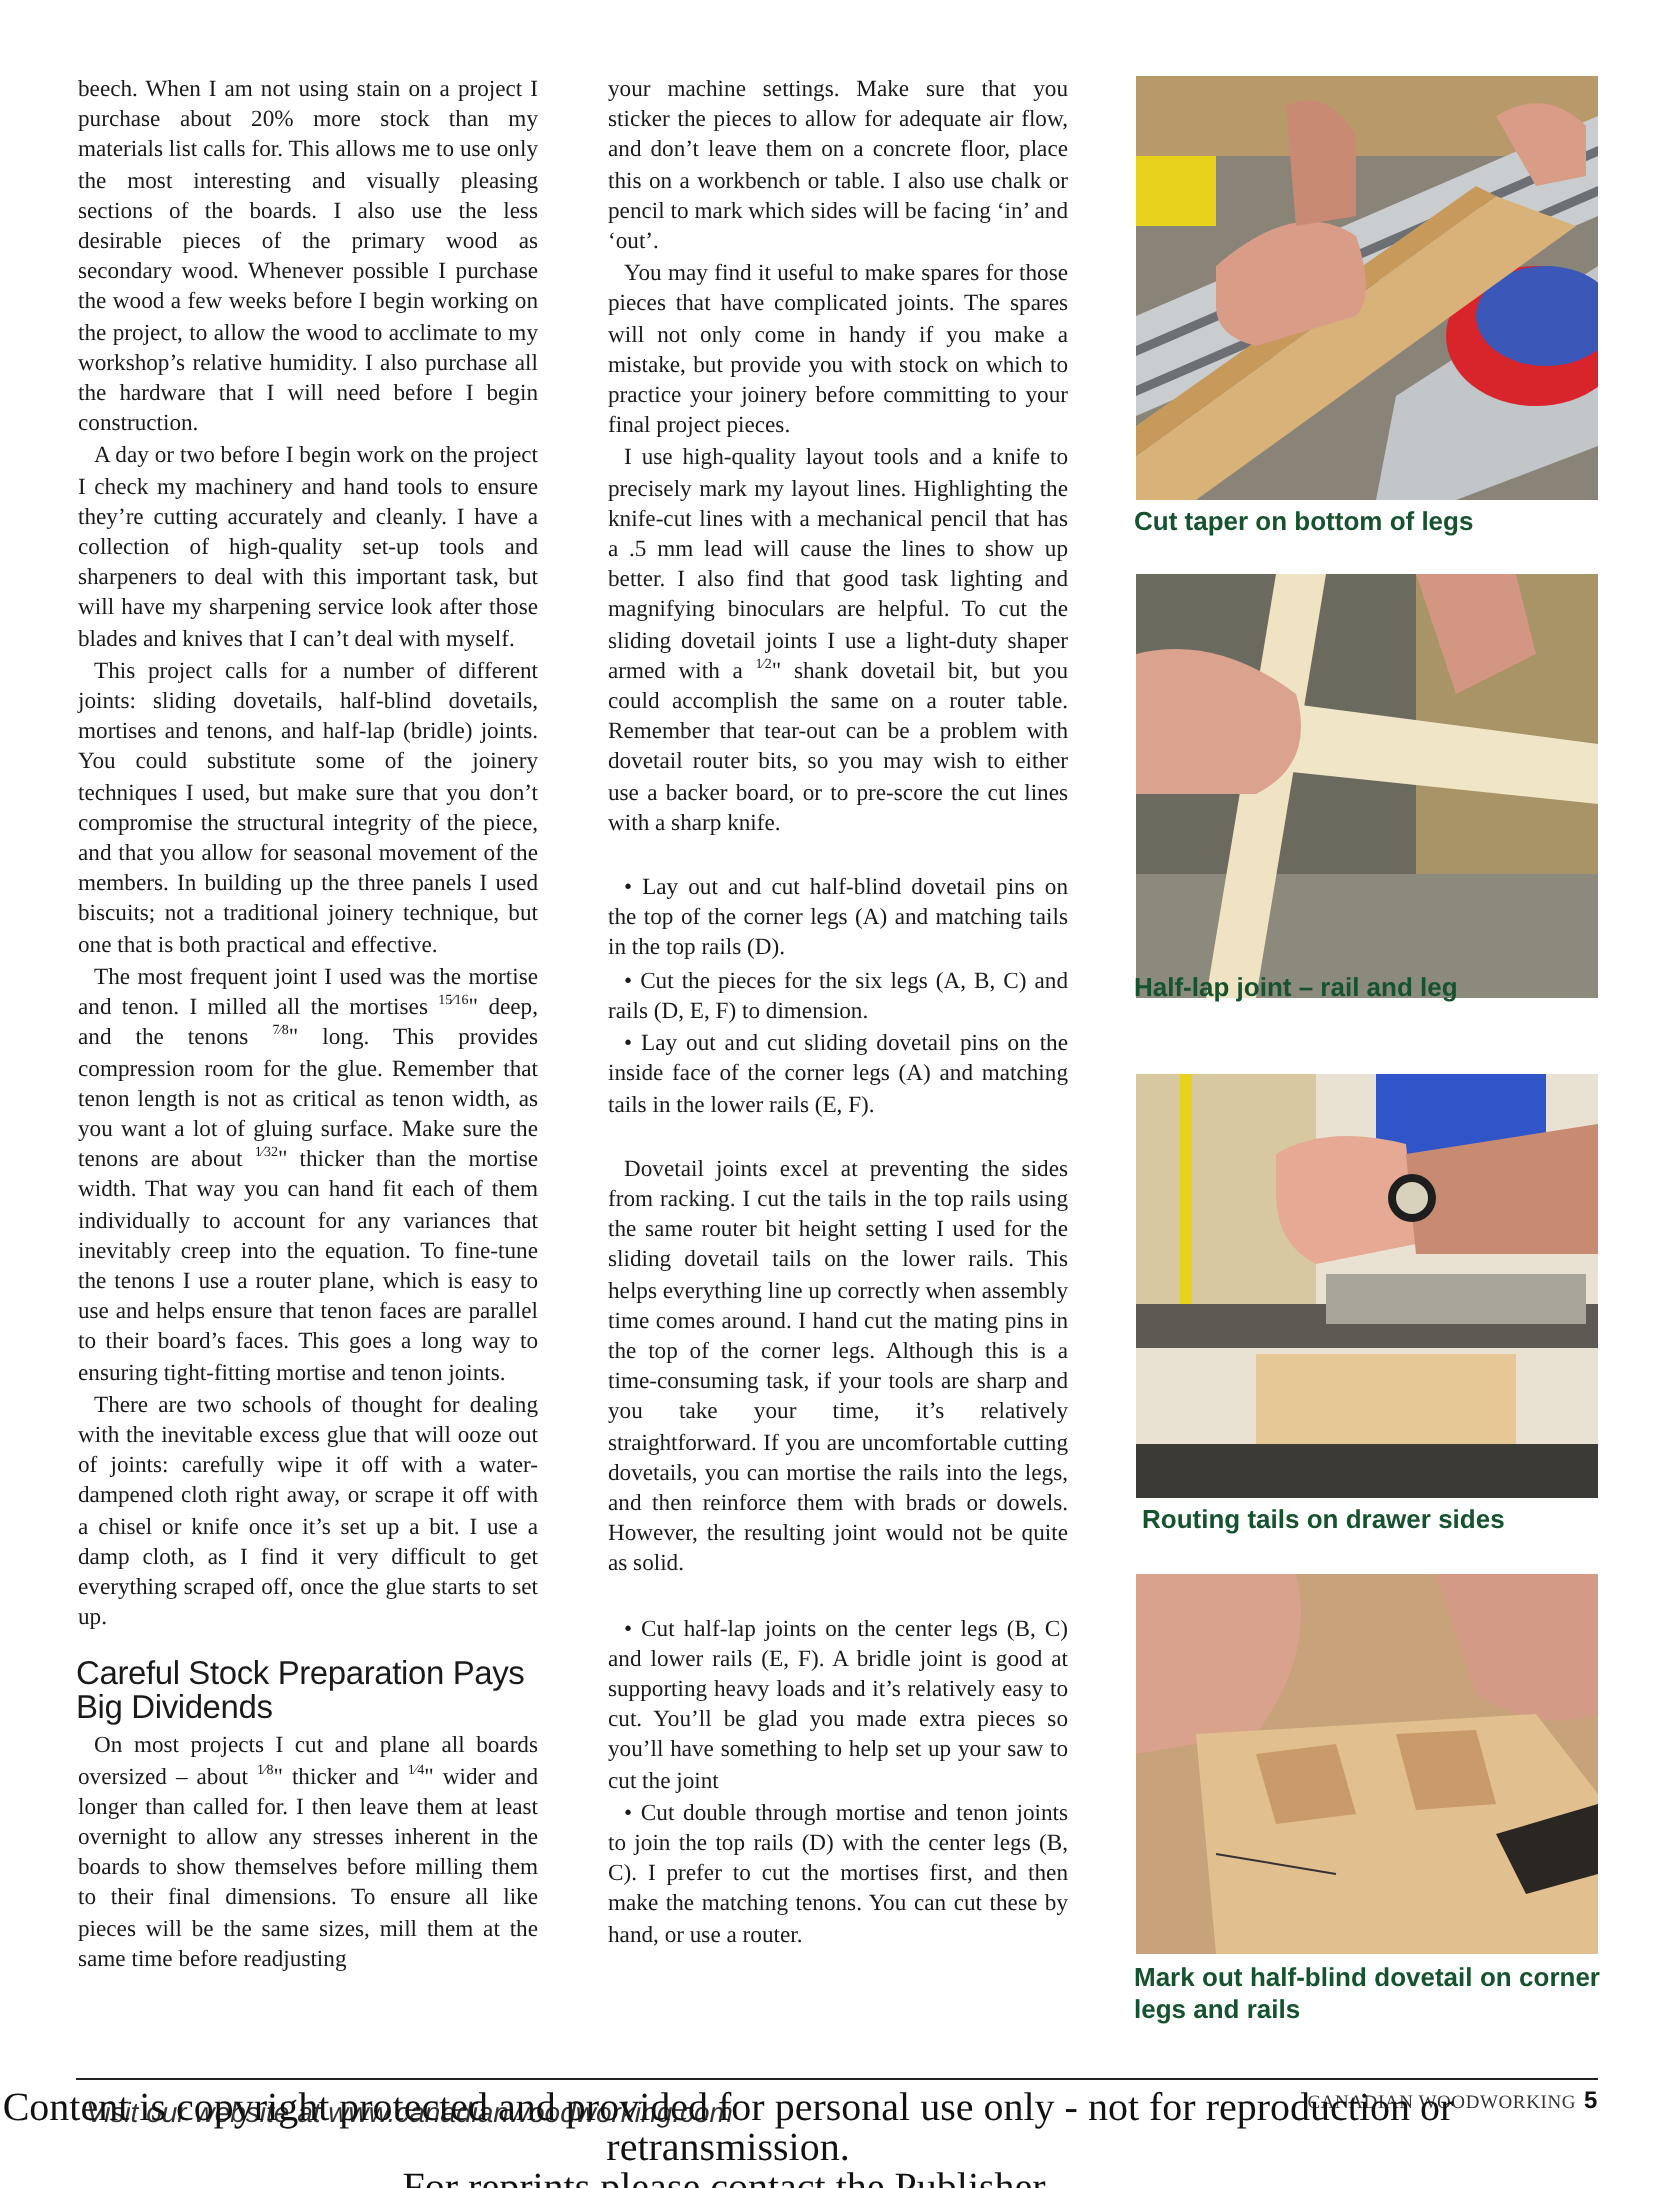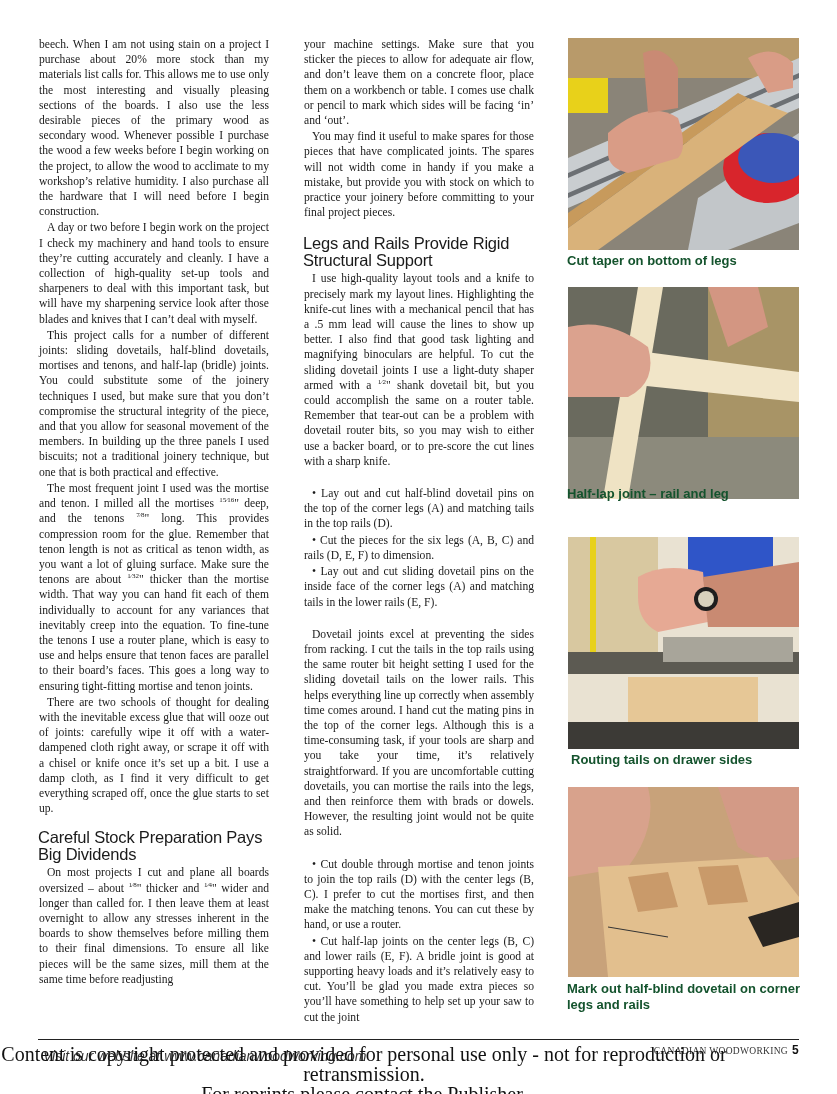--- a/index.html
+++ b/index.html
@@ -29,33 +29,32 @@
   <p class="noindent">beech. When I am not using stain on a project I purchase about 20% more stock than my materials list calls for. This allows me to use only the most interesting and visually pleasing sections of the boards. I also use the less desirable pieces of the primary wood as secondary wood. Whenever possible I purchase the wood a few weeks before I begin working on the project, to allow the wood to acclimate to my workshop’s relative humidity. I also purchase all the hardware that I will need before I begin construction.</p>
   <p>A day or two before I begin work on the project I check my machinery and hand tools to ensure they’re cutting accurately and cleanly. I have a collection of high-quality set-up tools and sharpeners to deal with this important task, but will have my sharpening service look after those blades and knives that I can’t deal with myself.</p>
   <p>This project calls for a number of different joints: sliding dovetails, half-blind dovetails, mortises and tenons, and half-lap (bridle) joints. You could substitute some of the joinery techniques I used, but make sure that you don’t compromise the structural integrity of the piece, and that you allow for seasonal movement of the members. In building up the three panels I used biscuits; not a traditional joinery technique, but one that is both practical and effective.</p>
   <p><span>The most frequent joint I used was the mortise and tenon. I milled all the mortises </span><span class="frac">15⁄16</span><span>" deep, and the tenons </span><span class="frac">7⁄8</span><span>" long. This provides compression room for the glue. Remember that tenon length is not as critical as tenon width, as you want a lot of gluing surface. Make sure the tenons are about </span><span class="frac">1⁄32</span><span>" thicker than the mortise width. That way you can hand fit each of them individually to account for any variances that inevitably creep into the equation. To fine-tune the tenons I use a router plane, which is easy to use and helps ensure that tenon faces are parallel to their board’s faces. This goes a long way to ensuring tight-fitting mortise and tenon joints.</span></p>
   <p>There are two schools of thought for dealing with the inevitable excess glue that will ooze out of joints: carefully wipe it off with a water-dampened cloth right away, or scrape it off with a chisel or knife once it’s set up a bit.  I use a damp cloth, as I find it very difficult to get everything scraped off, once the glue starts to set up.</p>
   <h2>Careful Stock Preparation Pays Big Dividends</h2>
   <p><span>On most projects I cut and plane all boards oversized – about </span><span class="frac">1⁄8</span><span>" thicker and </span><span class="frac">1⁄4</span><span>" wider and longer than called for. I then leave them at least overnight to allow any stresses inherent in the boards to show themselves before milling them to their final dimensions. To ensure all like pieces will be the same sizes, mill them at the same time before readjusting</span></p>
 </div>
 
 <div class="col col2">
-  <p class="noindent">your machine settings. Make sure that you sticker the pieces to allow for adequate air flow, and don’t leave them on a concrete floor, place them on a workbench or table. I comes use chalk or pencil to mark which sides will be facing ‘in’ and ‘out’.</p>
-  <p>You may find it useful to make spares for those pieces that have complicated joints. The spares will not width come in handy if you make a mistake, but provide you with stock on which to practice your joinery before committing to your final project pieces.</p>
-  <h2 style="margin-top:15px">Legs and Rails Provide Rigid Structural Support</h2>
+  <p class="noindent">your machine settings. Make sure that you sticker the pieces to allow for adequate air flow, and don’t leave them on a concrete floor, place this on a workbench or table. I also use chalk or pencil to mark which sides will be facing ‘in’ and ‘out’.</p>
+  <p>You may find it useful to make spares for those pieces that have complicated joints. The spares will not only come in handy if you make a mistake, but provide you with stock on which to practice your joinery before committing to your final project pieces.</p>
   <p><span>I use high-quality layout tools and a knife to precisely mark my layout lines. Highlighting the knife-cut lines with a mechanical pencil that has a .5 mm lead will cause the lines to show up better. I also find that good task lighting and magnifying binoculars are helpful. To cut the sliding dovetail joints I use a light-duty shaper armed with a </span><span class="frac">1⁄2</span><span>" shank dovetail bit, but you could accomplish the same on a router table. Remember that tear-out can be a problem with dovetail router bits, so you may wish to either use a backer board, or to pre-score the cut lines with a sharp knife.</span></p>
   <div class="gap"></div>
   <p class="bullet">• Lay out and cut half-blind dovetail pins on the top of the corner legs (A) and matching tails in the top rails (D).</p>
   <p class="bullet">• Cut the pieces for the six legs (A, B, C) and rails (D, E, F) to dimension.</p>
   <p class="bullet">• Lay out and cut sliding dovetail pins on the inside face of the corner legs (A) and matching tails in the lower rails (E, F).</p>
   <div class="gap"></div>
   <p>Dovetail joints excel at preventing the sides from racking. I cut the tails in the top rails using the same router bit height setting I used for the sliding dovetail tails on the lower rails. This helps everything line up correctly when assembly time comes around. I hand cut the mating pins in the top of the corner legs. Although this is a time-consuming task, if your tools are sharp and you take your time, it’s relatively straightforward. If you are uncomfortable cutting dovetails, you can mortise the rails into the legs, and then reinforce them with brads or dowels. However, the resulting joint would not be quite as solid.</p>
   <div class="gap"></div>
+  <p class="bullet">• Cut half-lap joints on the center legs (B, C) and lower rails (E, F). A bridle joint is good at supporting heavy loads and it’s relatively easy to cut. You’ll be glad you made extra pieces so you’ll have something to help set up your saw to cut the joint</p>
   <p class="bullet">• Cut double through mortise and tenon joints to join the top rails (D) with the center legs (B, C). I prefer to cut the mortises first, and then make the matching tenons. You can cut these by hand, or use a router.</p>
-  <p class="bullet">• Cut half-lap joints on the center legs (B, C) and lower rails (E, F). A bridle joint is good at supporting heavy loads and it’s relatively easy to cut. You’ll be glad you made extra pieces so you’ll have something to help set up your saw to cut the joint</p>
 </div>
 
 <div class="photo" style="top:38px;height:212px" title="Hands pushing a leg blank through a table saw with a taper jig">
   <svg viewBox="0 0 231 212" preserveAspectRatio="none">
     <rect width="231" height="212" fill="#8a8478"></rect>
     <rect x="0" y="0" width="231" height="40" fill="#b89a6a"></rect>
     <polygon points="0,120 231,20 231,70 0,170" fill="#c9cdd0"></polygon>
     <polygon points="0,135 231,35 231,40 0,140" fill="#6c7074"></polygon>
     <polygon points="0,155 231,55 231,60 0,160" fill="#6c7074"></polygon>
     <polygon points="130,160 231,95 231,185 160,212 120,212" fill="#c2c6c9"></polygon>

